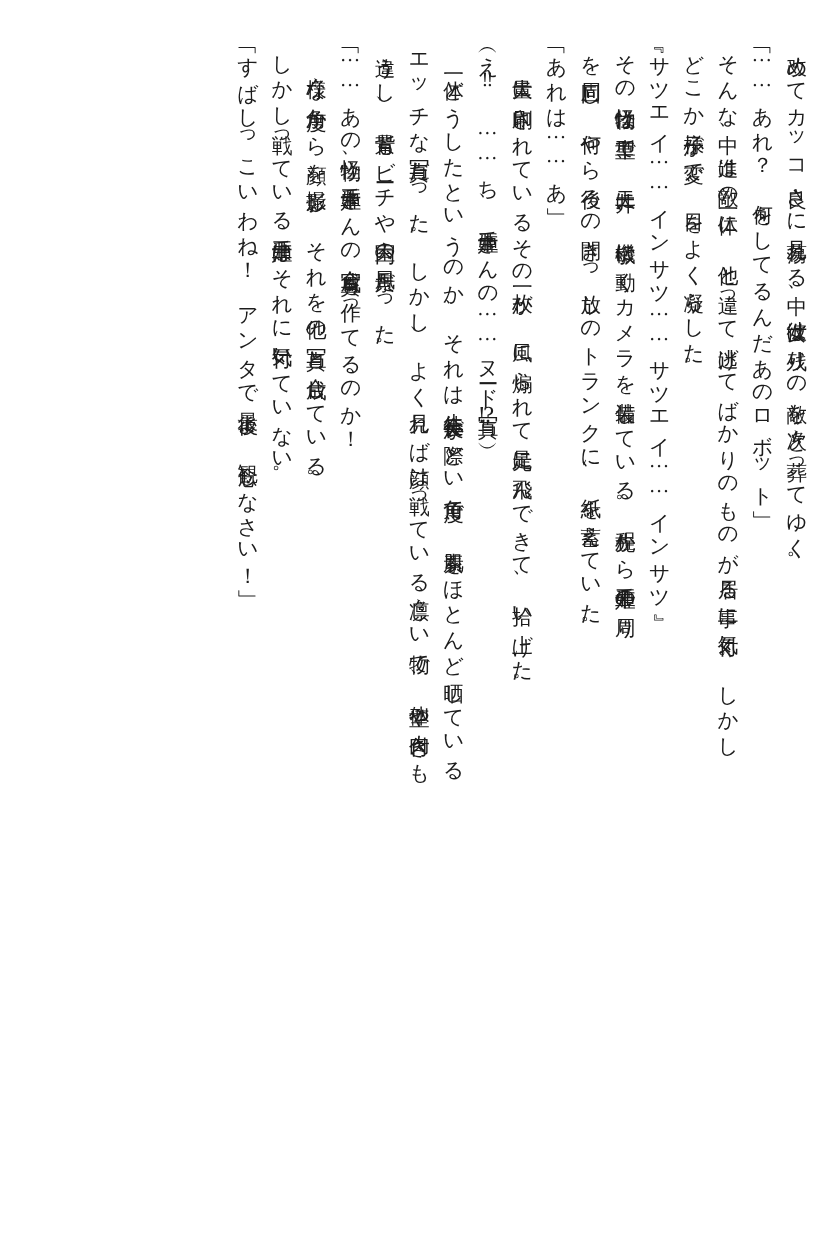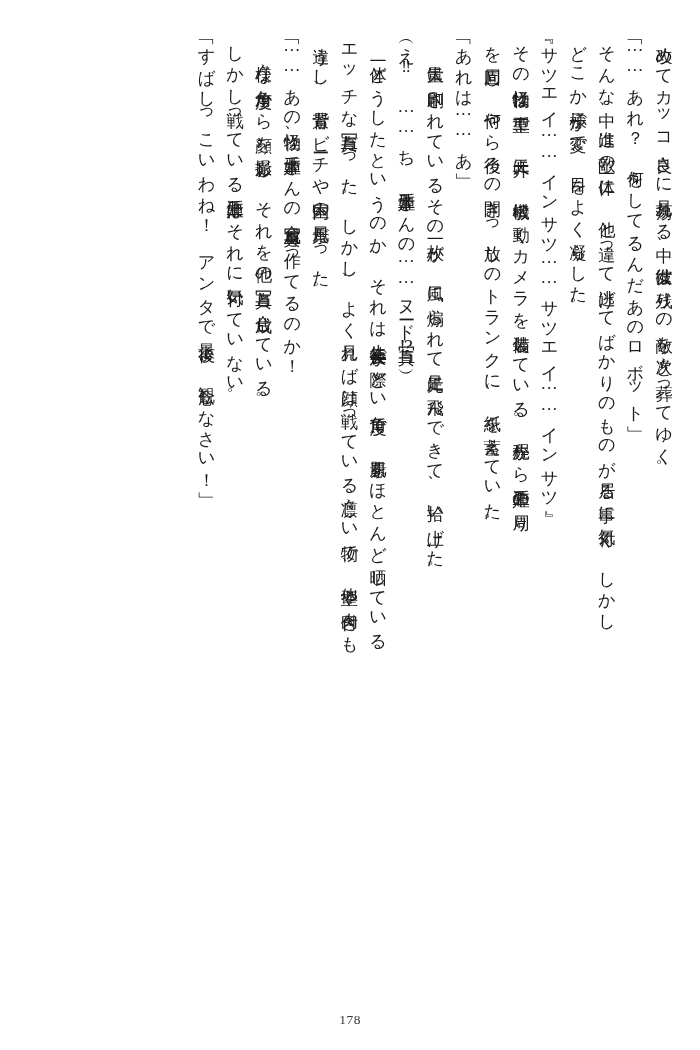--- a/index.html
+++ b/index.html
@@ -81,15 +81,14 @@
     <div class="line">（え‼　……ち、千亜姫さんの……ヌード写真⁉）</div>
     <div class="line indent">一体どうしたというのか、それは生徒会長が際どい角度で、素肌をほとんど晒している</div>
     <div class="line">エッチな写真だった。しかし、よく見れば顔は戦っている凛々しい物で、体型や肉付きも</div>
     <div class="line">違うし、背景もビーチや室内の風景だった。</div>
     <div class="line">「……あの怪物、千亜姫さんの合成写真を作ってるのか！</div>
     <div class="line indent">様々な角度から顔を撮影し、それを他の写真と合成している。</div>
     <div class="line">しかし戦っている千亜姫はそれに気付いていない。</div>
     <div class="line">「すばしっこいわね！　アンタで最後よ、観念しなさい！」</div>
   </div>
 
-  <div id="page-number">178</div>
 
 </div>
 
 </body></html>

